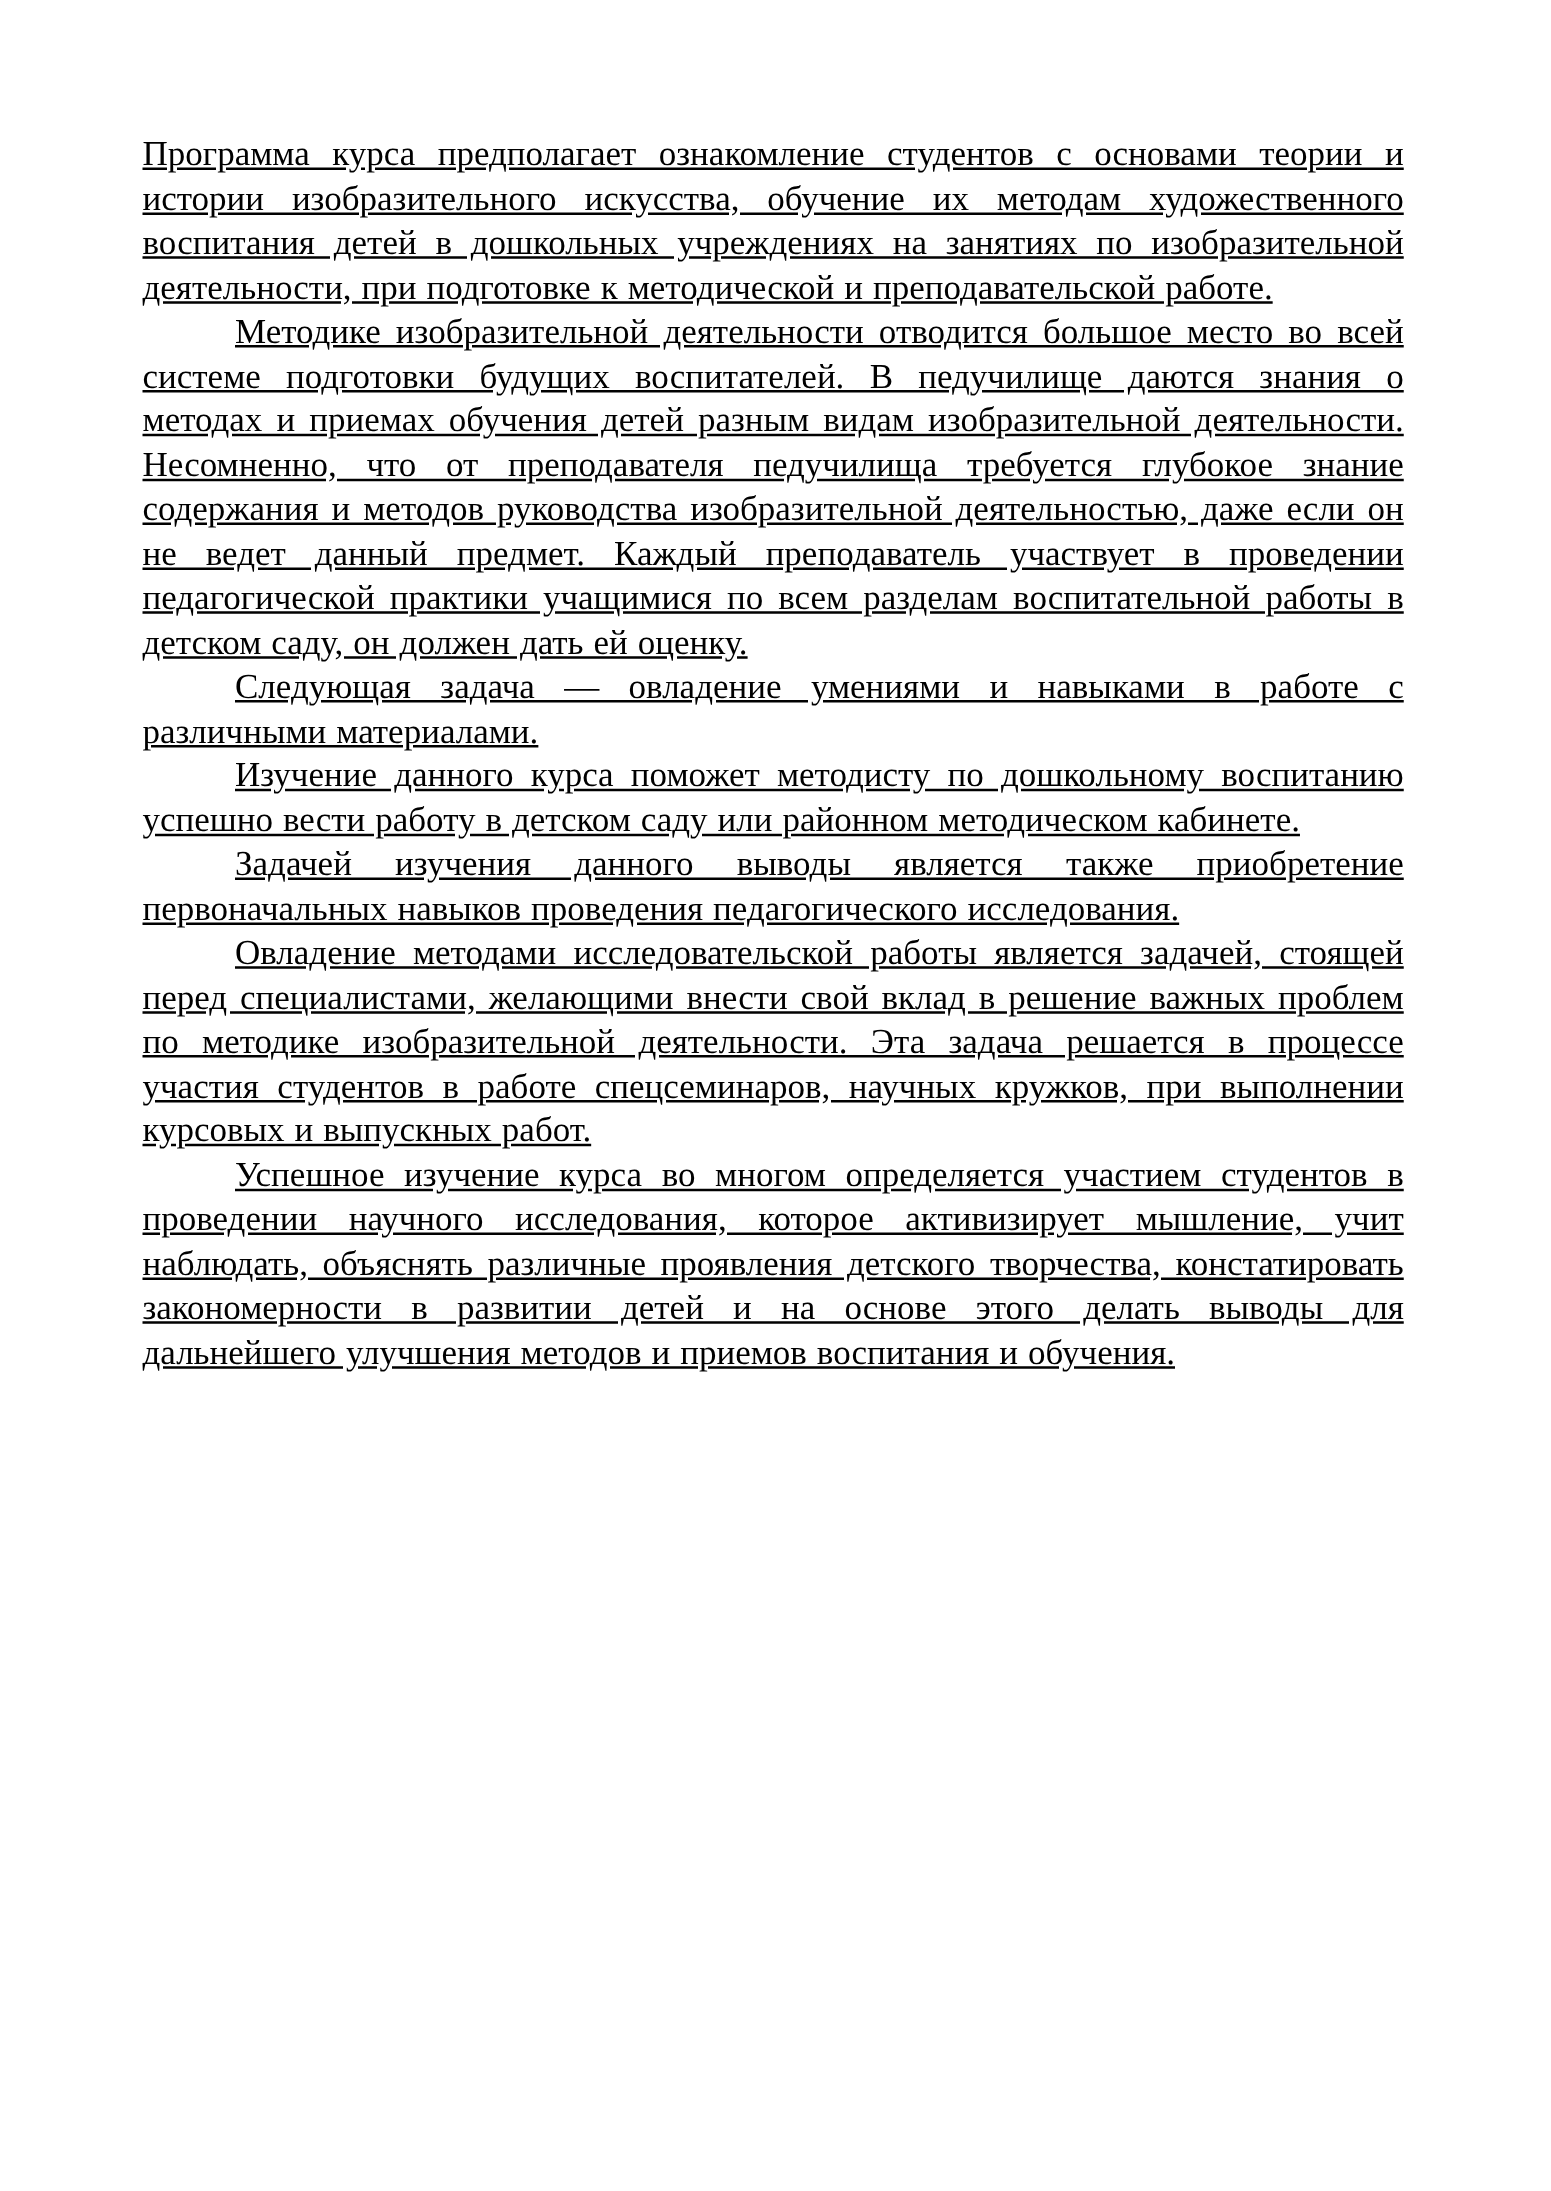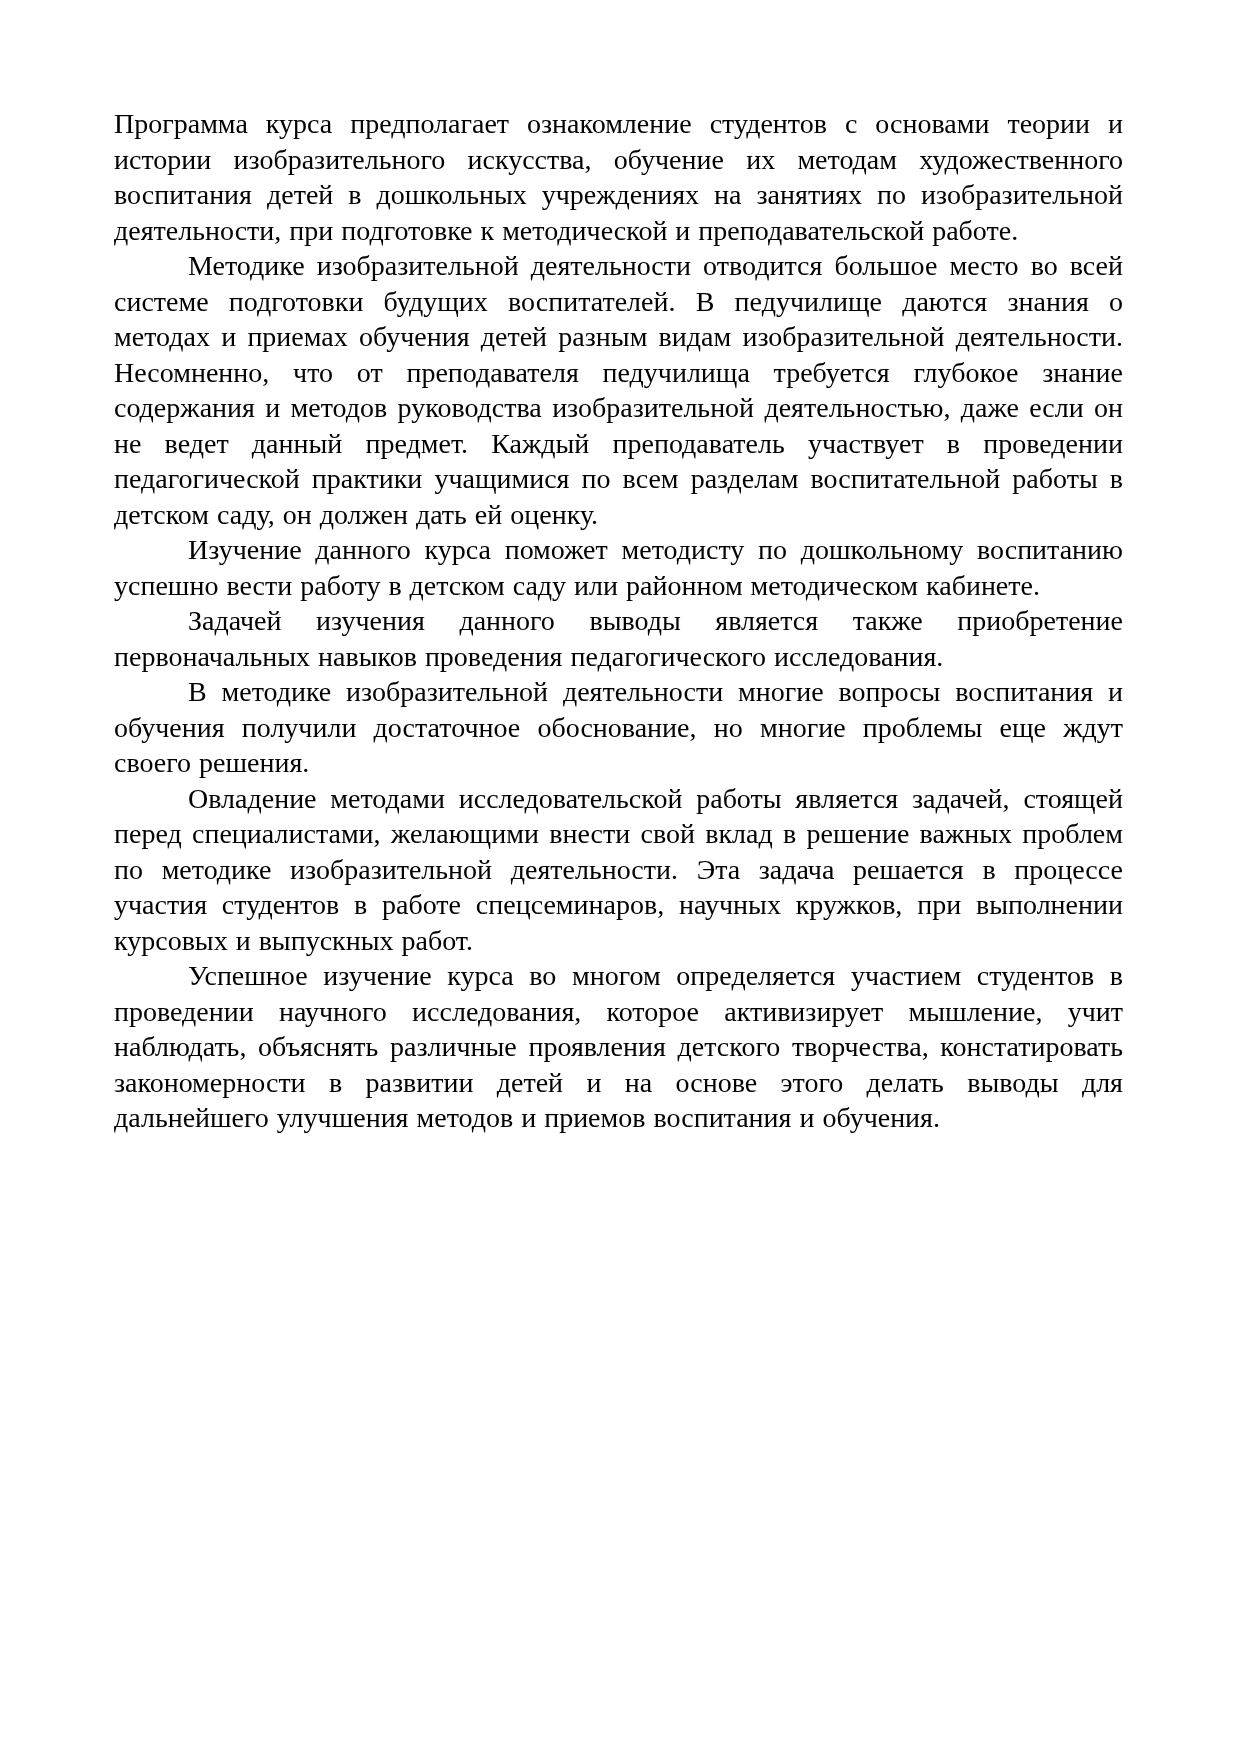--- a/index.html
+++ b/index.html
@@ -11,20 +11,21 @@
     position: relative;
     width: 1241px;
     height: 1753px;
     background: #ffffff;
     box-sizing: border-box;
     padding: 106px 118px 0 114px;
     overflow: hidden;
   }
   .text-block {
     width: 100%;
+    text-decoration: underline;
   }
   .para {
     margin: 0;
     padding: 0;
     font-family: "Liberation Serif", "DejaVu Serif", serif;
     font-size: 28px;
     line-height: 35.5px;
     color: #000000;
     text-align: justify;
     text-indent: 74px;
@@ -34,19 +35,19 @@
     text-indent: 0;
   }
 </style>
 </head>
 <body>
 
 <div class="page">
   <div class="text-block">
     <p class="para no-indent">Программа курса предполагает ознакомление студентов с основами теории и истории изобразительного искусства, обучение их методам художественного воспитания детей в дошкольных учреждениях на занятиях по изобразительной деятельности, при подготовке к методической и преподавательской работе.</p>
     <p class="para">Методике изобразительной деятельности отводится большое место во всей системе подготовки будущих воспитателей. В педучилище даются знания о методах и приемах обучения детей разным видам изобразительной деятельности. Несомненно, что от преподавателя педучилища требуется глубокое знание содержания и методов руководства изобразительной деятельностью, даже если он не ведет данный предмет. Каждый преподаватель участвует в проведении педагогической практики учащимися по всем разделам воспитательной работы в детском саду, он должен дать ей оценку.</p>
+    <p class="para">Следующая задача — овладение умениями и навыками в работе с различными материалами.</p>
     <p class="para">Изучение данного курса поможет методисту по дошкольному воспитанию успешно вести работу в детском саду или районном методическом кабинете.</p>
     <p class="para">Задачей изучения данного выводы является также приобретение первоначальных навыков проведения педагогического исследования.</p>
-    <p class="para">В методике изобразительной деятельности многие вопросы воспитания и обучения получили достаточное обоснование, но многие проблемы еще ждут своего решения.</p>
     <p class="para">Овладение методами исследовательской работы является задачей, стоящей перед специалистами, желающими внести свой вклад в решение важных проблем по методике изобразительной деятельности. Эта задача решается в процессе участия студентов в работе спецсеминаров, научных кружков, при выполнении курсовых и выпускных работ.</p>
     <p class="para">Успешное изучение курса во многом определяется участием студентов в проведении научного исследования, которое активизирует мышление, учит наблюдать, объяснять различные проявления детского творчества, констатировать закономерности в развитии детей и на основе этого делать выводы для дальнейшего улучшения методов и приемов воспитания и обучения.</p>
   </div>
 </div>
 
 </body></html>

